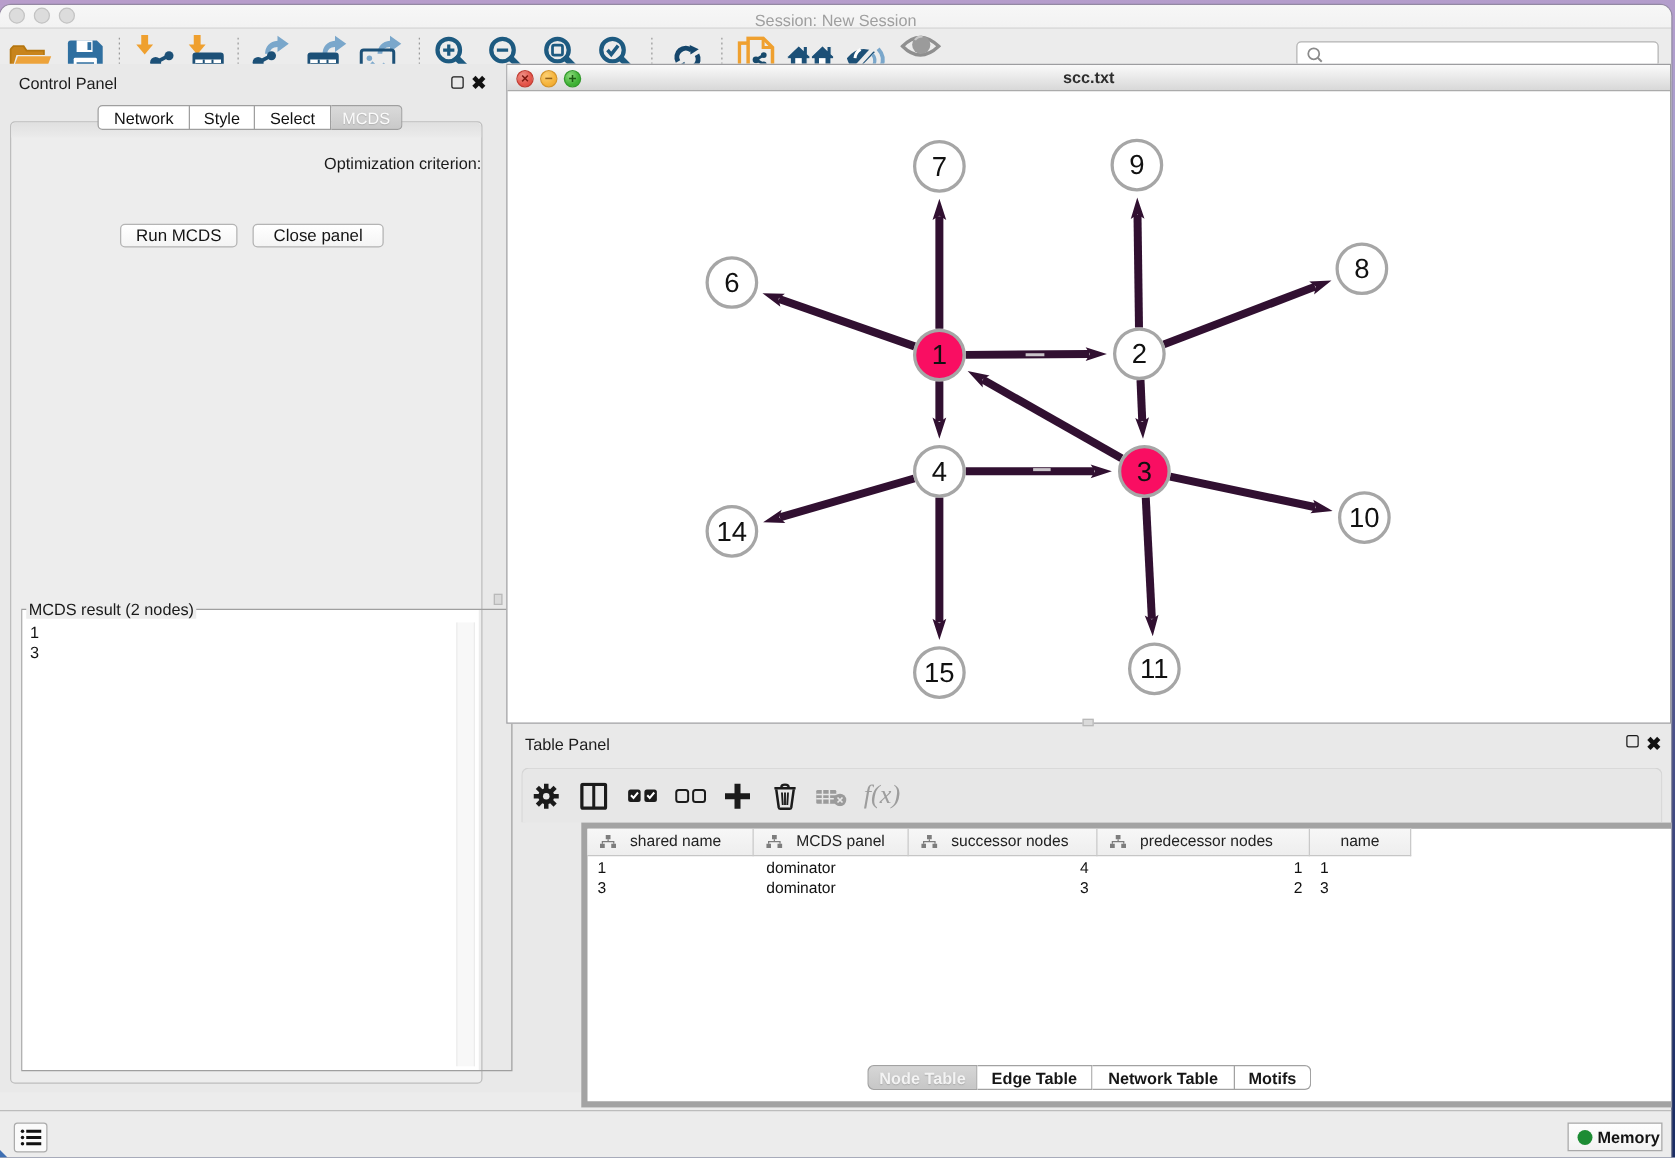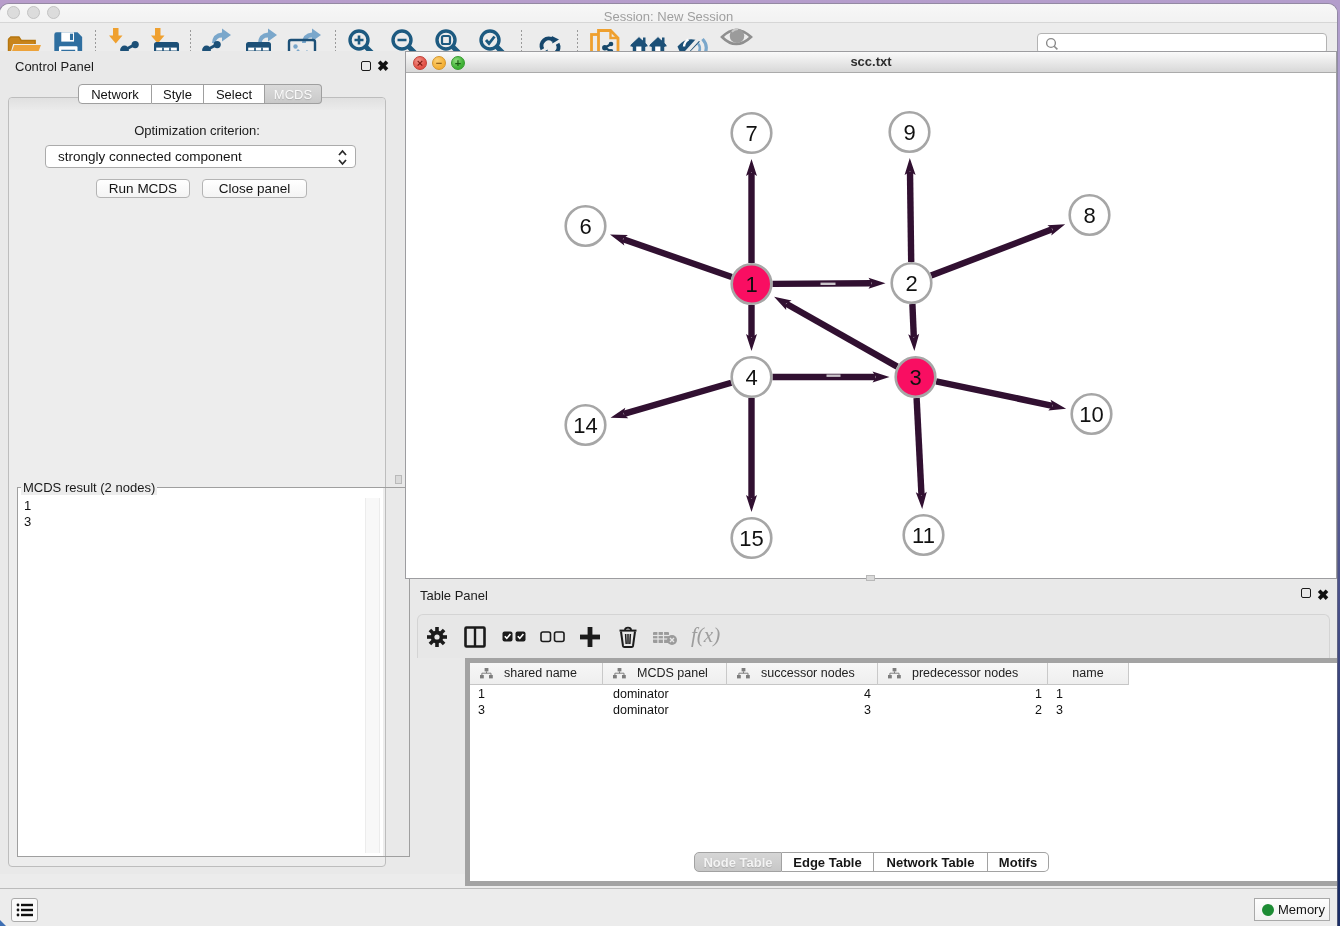--- a/index.html
+++ b/index.html
@@ -19,21 +19,21 @@
 
 #cpheader{position:absolute;left:15px;top:8px;font-size:13px;color:#1c1c1c;}
 .floatbtn{position:absolute;width:10px;height:10px;border:1.6px solid #1a1a1a;border-radius:2px;}
 .closex{position:absolute;font-size:14.5px;font-weight:bold;color:#111;}
 #cptabs{position:absolute;left:78px;top:33px;height:20px;display:flex;font-size:13px;}
 #cptabs .tab{border:1px solid #9f9f9f;border-left:none;background:#fff;color:#111;display:flex;align-items:center;justify-content:center;}
 #cptabs .tab:first-child{border-left:1px solid #9f9f9f;border-radius:4px 0 0 4px;}
 #cptabs .tab.sel{background:linear-gradient(#dadada,#c9c9c9);color:#fbfbfb;border-radius:0 4px 4px 0;text-shadow:0 1px 1px #b0b0b0;}
 #cppanel{position:absolute;left:8px;top:46px;width:378px;height:770px;background:#ededed;border:1px solid #bdbdbd;border-radius:4px;}
 #cppanel .band{position:absolute;left:0;top:0;width:100%;height:12px;background:linear-gradient(#e0e0e0,#ebebeb);border-radius:4px 4px 0 0;}
-#optlabel{position:absolute;left:0;top:25px;width:100%;text-align:center;font-size:13px;color:#1a1a1a;}
+#optlabel{position:absolute;left:0;top:25px;width:100%;text-align:right;font-size:13px;color:#1a1a1a;}
 #combo{position:absolute;left:36px;top:47px;width:311px;height:23px;background:#fff;border:1px solid #ababab;border-radius:4px;font-size:13.5px;color:#141414;line-height:21px;padding-left:12px;}
 
 .btn{position:absolute;height:19px;background:linear-gradient(#ffffff,#f4f4f4);border:1px solid #b4b4b4;border-radius:4px;font-size:13.5px;color:#141414;text-align:center;line-height:17px;}
 #fieldset{position:absolute;left:8px;top:382px;width:393px;height:374px;}
 #fieldset .box{position:absolute;left:0;top:7px;width:100%;height:370px;border:1px solid #9f9f9f;}
 #fieldset .legend{position:absolute;left:4px;top:0;background:#ededed;padding:0 2px;font-size:13px;color:#1a1a1a;z-index:2;}
 #fieldset .inner{position:absolute;left:1px;top:8px;width:365px;height:368px;background:#fff;font-size:13px;color:#111;line-height:16px;padding:10px 0 0 6px;}
 #fieldset .scroll{position:absolute;left:348px;top:18px;width:15px;height:355px;background:#f8f8f8;border-left:1px solid #ececec;border-right:1px solid #ececec;}
 
 #vsplit{position:absolute;left:393px;top:0px;width:12px;height:823px;}
@@ -49,21 +49,21 @@
 #ttable{position:absolute;left:417px;top:607px;width:910px;height:228px;background:#fff;border:5px solid #a3a3a3;margin-left:48px;}
 #thead{position:absolute;left:0;top:0;width:659px;height:22px;background:linear-gradient(#f7f7f7,#eeeeee);border-bottom:1px solid #c6c6c6;}
 .hcol{position:absolute;top:0;height:22px;border-right:1px solid #c9c9c9;font-size:12.5px;color:#222;}
 .hcol span{position:absolute;top:3px;}
 .tcell{position:absolute;font-size:12.5px;color:#111;}
 #ttabs{position:absolute;left:694px;top:801px;height:20px;display:flex;font-size:13px;font-weight:bold;}
 #ttabs .tab{border:1px solid #a2a2a2;border-left:none;background:#fff;color:#161616;display:flex;align-items:center;justify-content:center;}
 #ttabs .tab.sel{background:linear-gradient(#d6d6d6,#c7c7c7);color:#f3f3f3;border:1px solid #a2a2a2;border-radius:5px 0 0 5px;text-shadow:0 1px 1px #aaa;}
 #ttabs .tab:last-child{border-radius:0 5px 5px 0;}
 
-#statusbar{position:absolute;left:0;top:884px;width:100%;height:38px;background:#ececec;border-top:1px solid #bcbcbc;}
+#statusbar{position:absolute;left:0;top:884px;width:100%;height:38px;background:#ececec;border-top:1px solid #bcbcbc;font-weight:bold;}
 #listbtn{position:absolute;left:11px;top:9px;width:27px;height:24px;background:#fafafa;border:1px solid #ababab;border-radius:3px;}
 #membtn{position:absolute;left:1254px;top:9px;width:76px;height:23px;background:linear-gradient(#fefefe,#f2f2f2);border:1px solid #a9a9a9;font-size:13px;color:#141414;}
 #membtn .dot{position:absolute;left:7px;top:5px;width:12px;height:12px;border-radius:50%;background:#1d8c34;}
 #membtn .t{position:absolute;left:23px;top:3px;}
 .bluecorner{position:absolute;left:0;top:920px;width:0;height:0;border-left:6px solid #3e6fb3;border-top:6px solid transparent;}
 </style></head>
 <body>
 <div id="win">
   <div id="titlebar">
     <div class="tl" style="left:7px"></div>
@@ -237,24 +237,20 @@
         </svg>
       </div>
   </div>
   <div id="main">
     <div id="cpheader">Control Panel</div>
     <div class="floatbtn" style="left:361px;top:10px"></div>
     <div class="closex" style="left:377px;top:7px">✖</div>
     <div id="cppanel">
         <div class="band"></div>
       <div id="optlabel">Optimization criterion:</div>
-      <div id="combo">strongly connected component<svg class="chev" width="11" height="17" viewBox="0 0 11 17" style="position:absolute;right:7px;top:3px">
-            <path d="M2,6 L5.5,2 L9,6" fill="none" stroke="#2b2b2b" stroke-width="1.8"></path>
-            <path d="M2,11 L5.5,15 L9,11" fill="none" stroke="#2b2b2b" stroke-width="1.8"></path>
-          </svg></div>
       <div class="btn" style="left:87px;top:81px;width:94px;">Run MCDS</div>
       <div class="btn" style="left:193px;top:81px;width:105px;">Close panel</div>
       <div id="fieldset">
         <div class="box"></div>
         <div class="legend">MCDS result (2 nodes)</div>
         <div class="inner">1<br>3</div>
         <div class="scroll"></div>
       </div>
     </div>
     <div id="cptabs">

